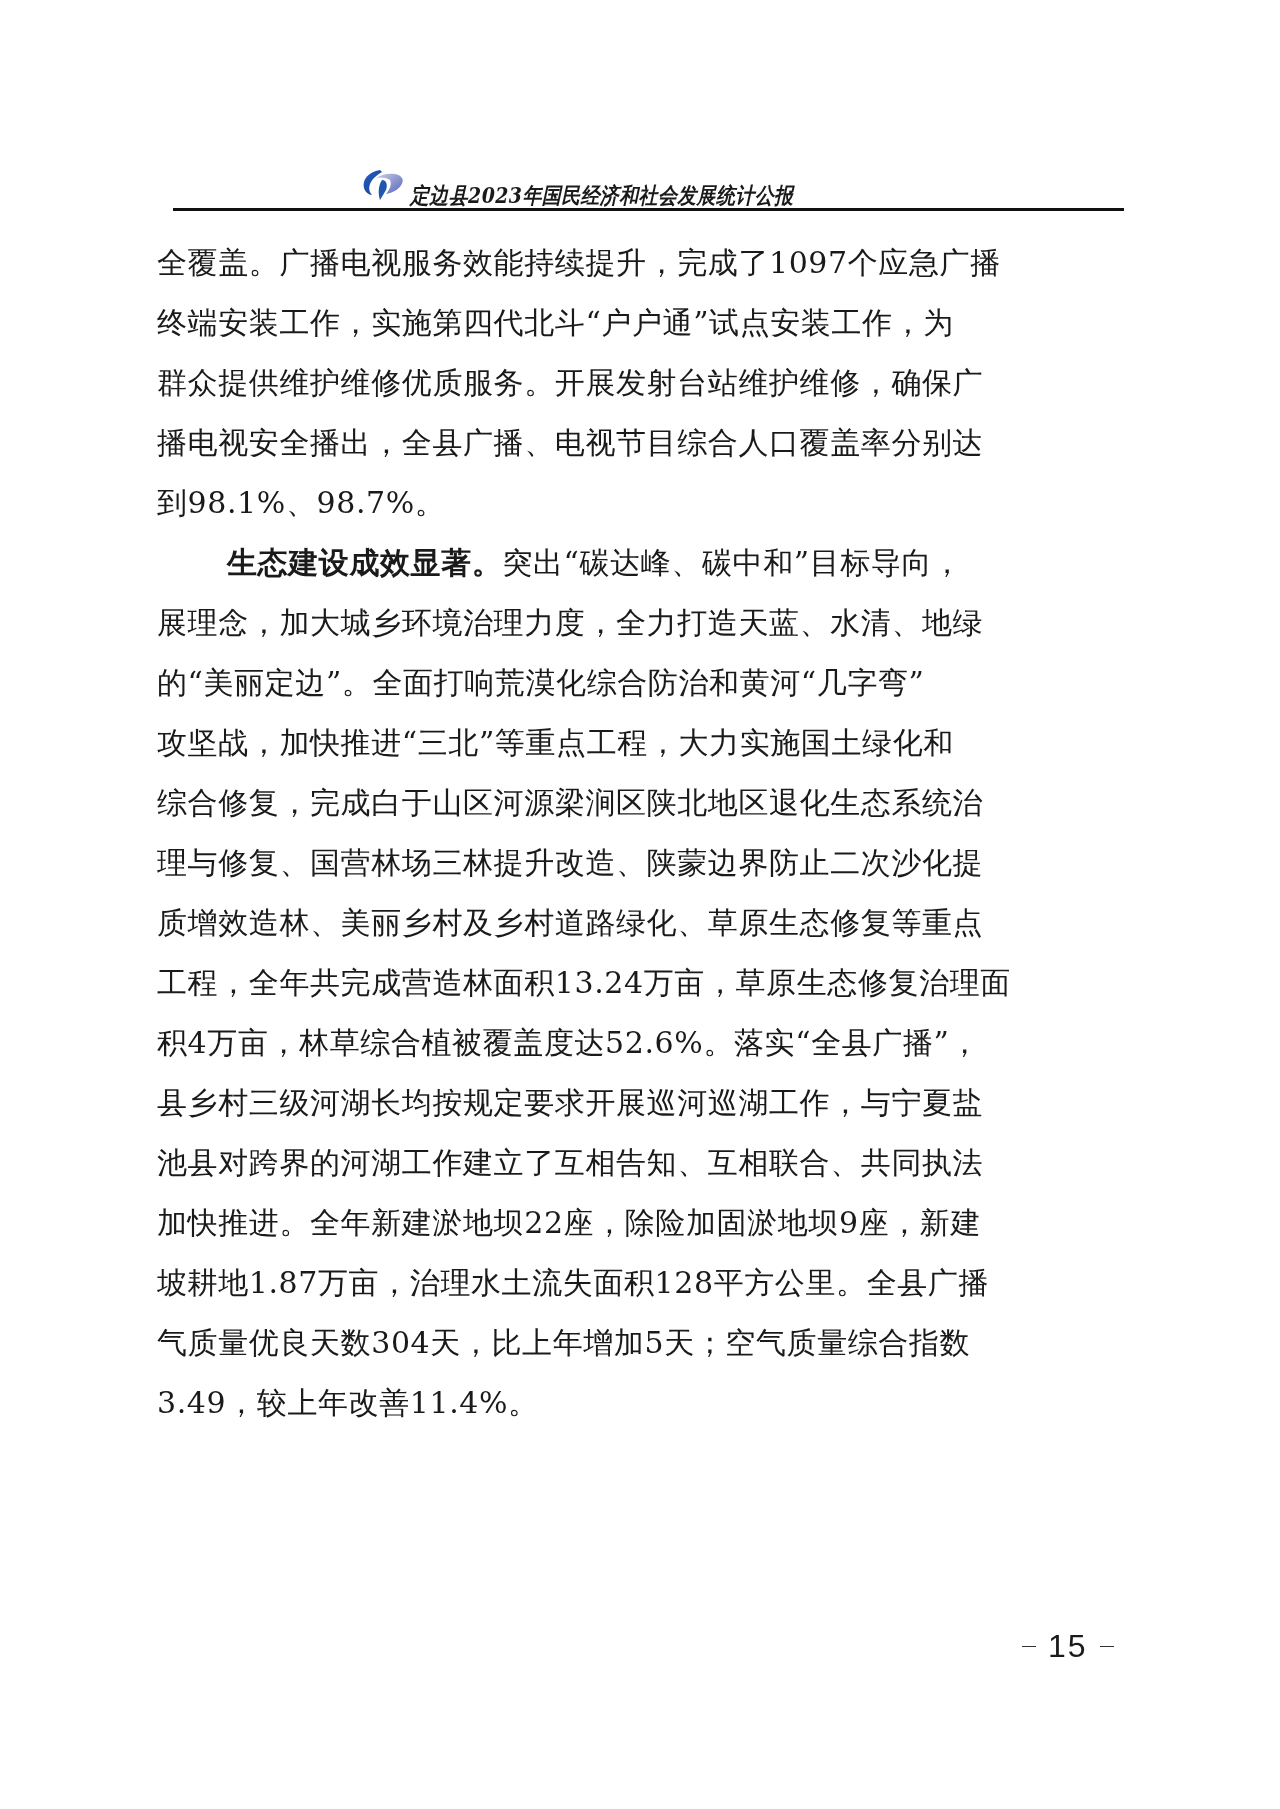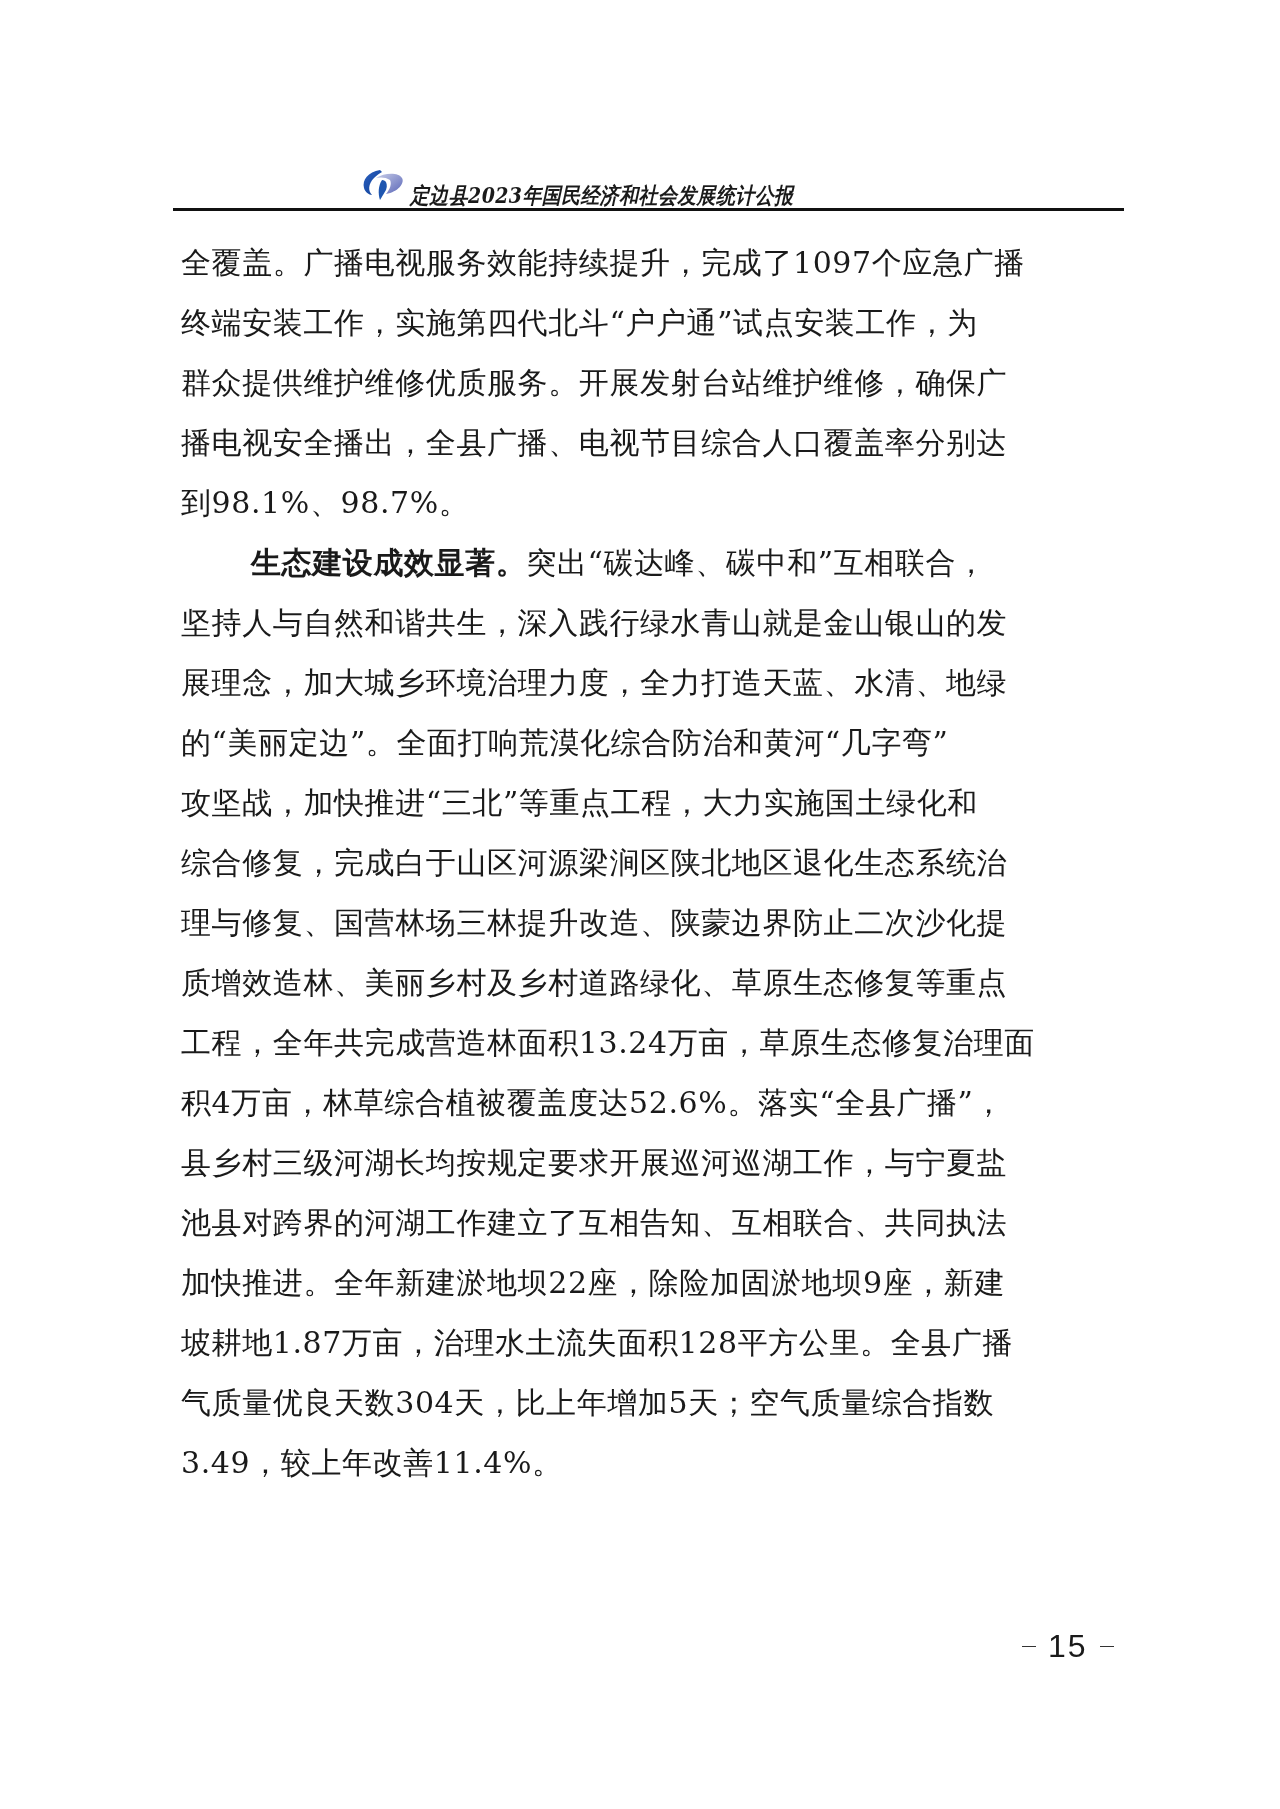--- a/index.html
+++ b/index.html
@@ -52,21 +52,21 @@
     .header-rule {
       position: absolute;
       left: 0;
       top: 48px;
       width: 951px;
       height: 3px;
       background: #111111;
     }
     .body-text {
       position: absolute;
-      left: 181px;
+      left: 157px;
       top: 236px;
       width: 955px;
     }
     .line {
       height: 60px;
       line-height: 54px;
       font-size: 30px;
       white-space: nowrap;
       letter-spacing: 0.6px;
       color: #1a1a1a;
@@ -124,22 +124,21 @@
 </div>
 
 <div class="body-text">
 
   <div class="line">全覆盖。广播电视服务效能持续提升，完成了1097个应急广播</div>
   <div class="line">终端安装工作，实施第四代北斗“户户通”试点安装工作，为</div>
   <div class="line">群众提供维护维修优质服务。开展发射台站维护维修，确保广</div>
   <div class="line">播电视安全播出，全县广播、电视节目综合人口覆盖率分别达</div>
   <div class="line">到98.1%、98.7%。</div>
 
-  <div class="line indent"><span class="bold">生态建设成效显著。</span><span>突出“碳达峰、碳中和”互相联合，</span></div>
-  <div class="line">坚持人与自然和谐共生，深入践行绿水青山就是金山银山的发</div>
+  <div class="line indent"><span class="bold">生态建设成效显著。</span><span>突出“碳达峰、碳中和”目标导向，</span></div>
   <div class="line">展理念，加大城乡环境治理力度，全力打造天蓝、水清、地绿</div>
   <div class="line">的“美丽定边”。全面打响荒漠化综合防治和黄河“几字弯”</div>
   <div class="line">攻坚战，加快推进“三北”等重点工程，大力实施国土绿化和</div>
   <div class="line">综合修复，完成白于山区河源梁涧区陕北地区退化生态系统治</div>
   <div class="line">理与修复、国营林场三林提升改造、陕蒙边界防止二次沙化提</div>
   <div class="line">质增效造林、美丽乡村及乡村道路绿化、草原生态修复等重点</div>
   <div class="line">工程，全年共完成营造林面积13.24万亩，草原生态修复治理面</div>
   <div class="line">积4万亩，林草综合植被覆盖度达52.6%。落实“全县广播”，</div>
   <div class="line">县乡村三级河湖长均按规定要求开展巡河巡湖工作，与宁夏盐</div>
   <div class="line">池县对跨界的河湖工作建立了互相告知、互相联合、共同执法</div>

